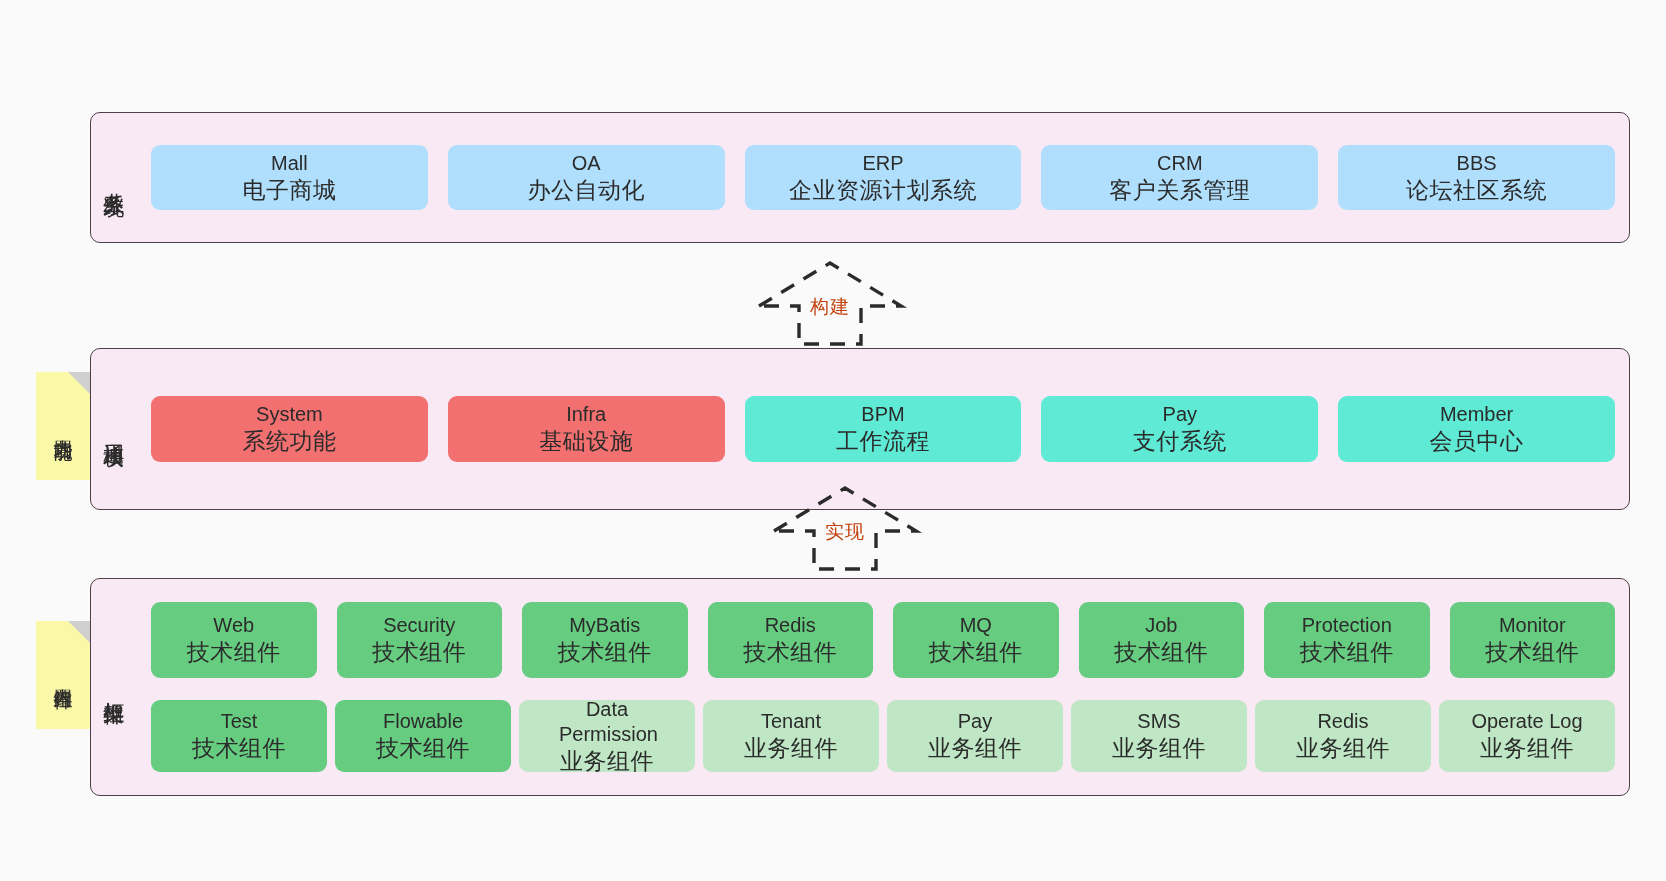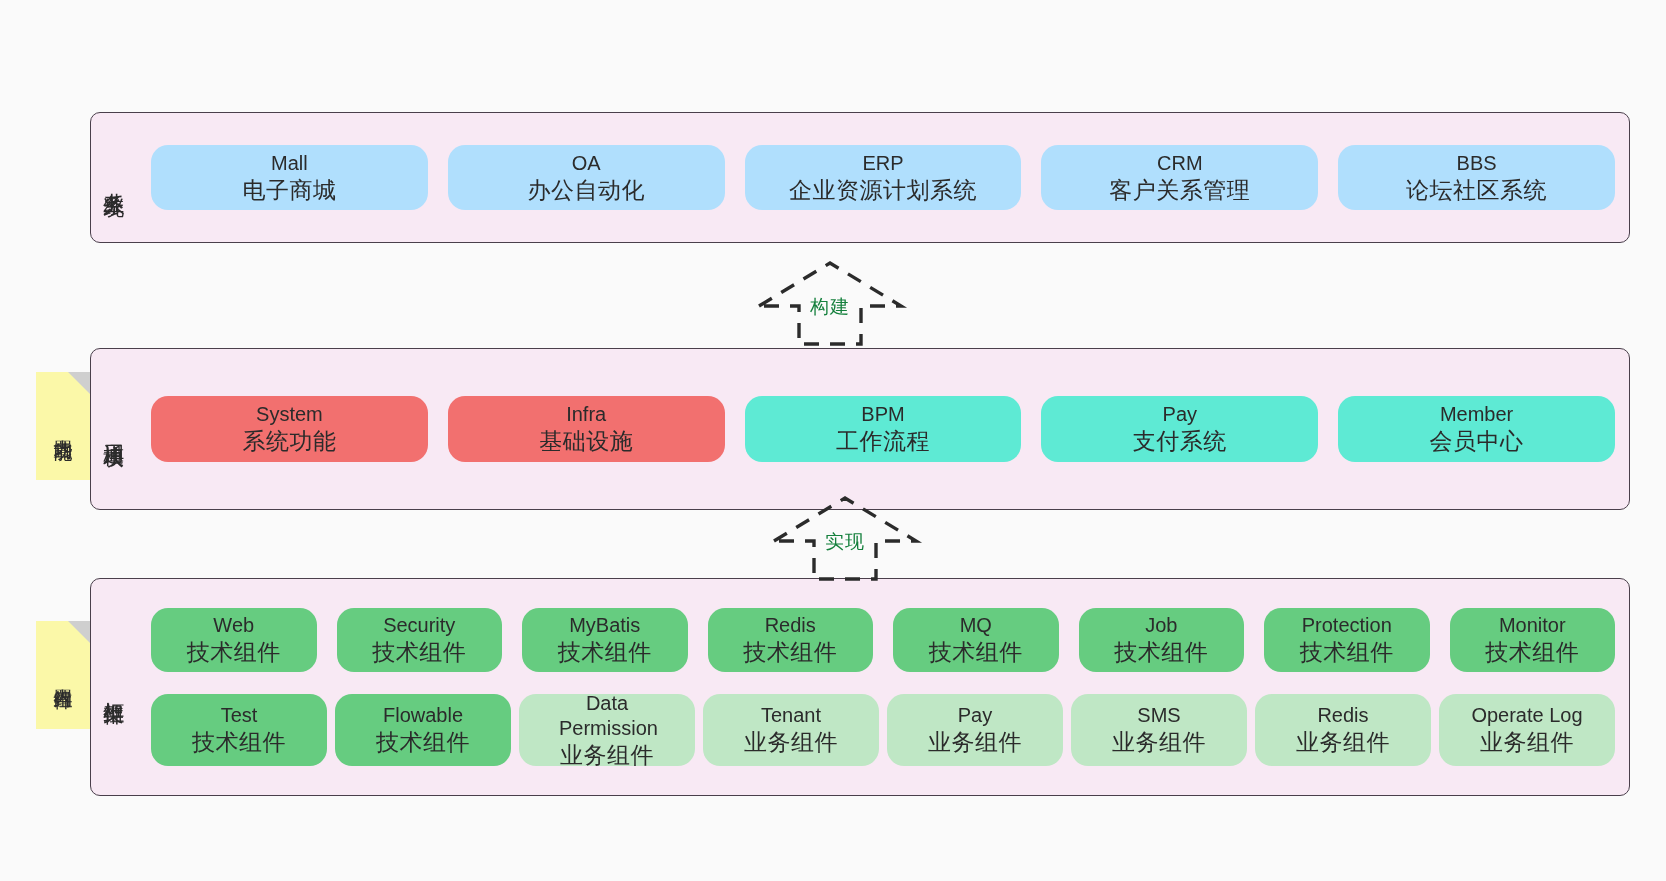--- a/index.html
+++ b/index.html
@@ -56,21 +56,21 @@
   }
   .row {
     display: flex;
     flex-direction: row;
     gap: 20px;
   }
 
   
   .card {
     flex: 1 1 0;
-    border-radius: 17px;
+    border-radius: 9px;
     display: flex;
     flex-direction: column;
     align-items: center;
     justify-content: center;
     text-align: center;
     box-sizing: border-box;
     padding: 6px 16px;
   }
   .card .en {
     font-size: 20px;
@@ -120,21 +120,21 @@
     z-index: 2;
   }
   .arrow svg { display: block; overflow: visible; }
   .arrow .arrow-label {
     position: absolute;
     left: 50%;
     transform: translateX(-50%);
     bottom: 4px;
     font-size: 19px;
     letter-spacing: 1px;
-    color: #15803d;
+    color: #c2410c;
     background: transparent;
     white-space: nowrap;
   }
 </style>
 </head>
 <body>
 
 <div id="canvas">
 
   <div class="layer" id="layer-business" style="left:90px; top:112px; width:1540px; height:131px;">
@@ -198,37 +198,37 @@
           <span class="cn">支付系统</span>
         </div>
         <div class="card pink">
           <span class="en">Member</span>
           <span class="cn">会员中心</span>
         </div>
       </div>
     </div>
   </div>
 
-  <div class="arrow" id="arrow-implement" style="left:770px; top:493px; width:150px; height:88px;text-decoration:underline;">
+  <div class="arrow" id="arrow-implement" style="left:770px; top:483px; width:150px; height:88px;text-decoration:underline;">
     <svg width="150" height="88" viewBox="0 0 150 88" fill="none">
       <path d="M 4 48 L 75 5 L 146 48 L 106 48 L 106 86 L 44 86 L 44 48 Z" stroke="#2b2b2b" stroke-width="3.4" fill="none" stroke-dasharray="15 11" stroke-linejoin="miter"></path>
     </svg>
     <span class="arrow-label" style="bottom:26px;">实现</span>
   </div>
 
   <div class="note" id="note-builtin-component" style="left:36px; top:621px; width:54px; height:108px;">
     <span class="fold"></span>
     <span>内置组件</span>
   </div>
 
   <div class="layer" id="layer-framework-component" style="left:90px; top:578px; width:1540px; height:218px;">
     <div class="layer-title">框架组件</div>
     <div class="layer-body">
 
-      <div class="row" style="height:64px;">
+      <div class="row" style="height:76px;">
         <div class="card green">
           <span class="en">Web</span>
           <span class="cn">技术组件</span>
         </div>
         <div class="card green">
           <span class="en">Security</span>
           <span class="cn">技术组件</span>
         </div>
         <div class="card green">
           <span class="en">MyBatis</span>

